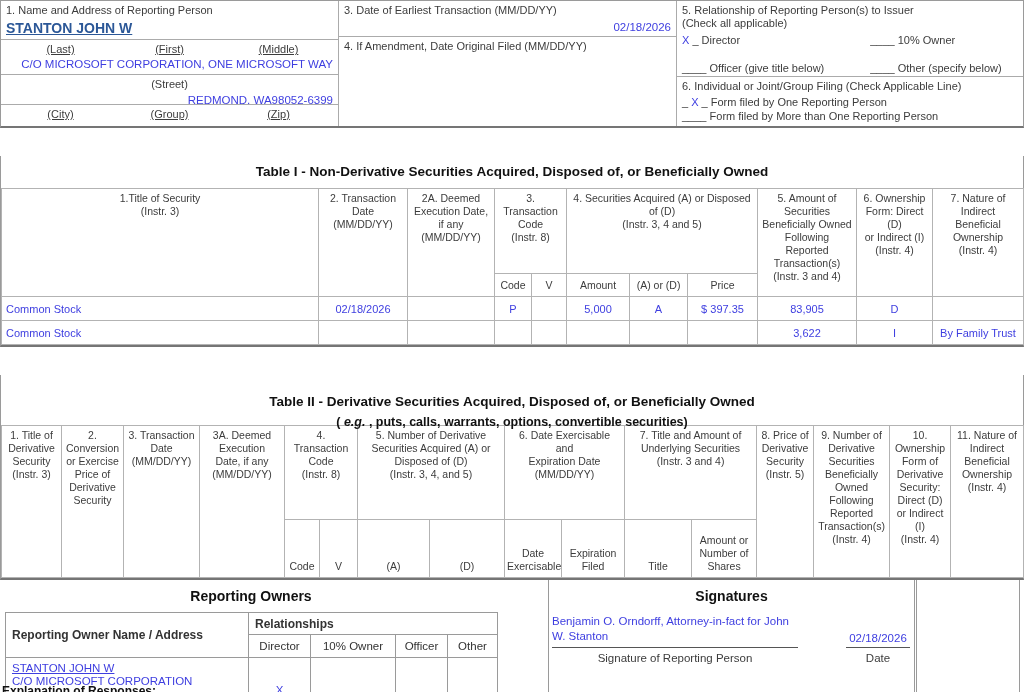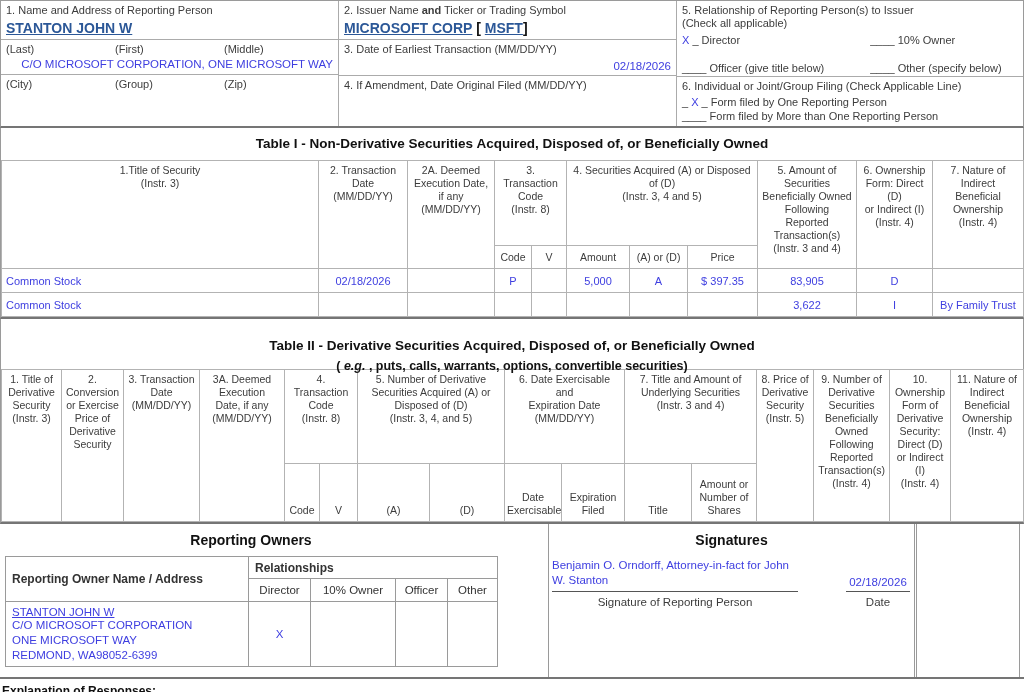--- a/index.html
+++ b/index.html
@@ -11,30 +11,30 @@
   .hcol { height:100%; }
   #hcol1 { width:338px; border-right:1px solid #ababab; }
   #hcol2 { width:338px; border-right:1px solid #ababab; }
   #hcol3 { flex:1; }
   .hrow { border-bottom:1px solid #ababab; padding:3px 5px 1px; overflow:hidden; }
   .hrow.last { border-bottom:none; }
   .lab { font-size:11px; color:#3c3c3c; line-height:13px; }
   .biglink { display:inline-block; font-size:14px; font-weight:bold; color:#2b5797; text-decoration:underline; margin-top:3px; line-height:16px; }
   .bval { font-size:11.5px; color:#3e3ee0; line-height:14px;text-align:right; }
   .tri { display:flex; margin-bottom:2px; }
-  .tri span { flex:1; text-align:left; font-size:11px; color:#3c3c3c; }
+  .tri span { flex:1; text-align:center; font-size:11px; color:#3c3c3c;text-decoration:underline; }
   .cen { text-align:center; }
   .blk { color:#111; font-weight:bold; font-size:14px; }
   .chkgrid { display:grid; grid-template-columns:56% 44%; row-gap:16px; margin-top:4px; font-size:11px; }
   .xmark { color:#3e3ee0; }
   .chkline { color:#3c3c3c; }
 
   
   .twrap { border-left:1px solid #9a9a9a; border-right:1px solid #9a9a9a; border-bottom:2px solid #757575; }
-  .ttitle { text-align:center; font-weight:bold; font-size:13.5px; color:#111; padding-top:8px; }
+  .ttitle { text-align:center; font-weight:bold; font-size:13.5px; color:#111; padding-top:8px;margin-top:28px; }
   #t1title { height:32px; }
   #t2title { height:50px; padding-top:17px; line-height:20px; }
   #t2title .sub2 { font-size:12.5px; }
   .ftab { width:100%; border-collapse:collapse; table-layout:fixed; }
   .ftab th, .ftab td { border:1px solid #b3b3b3; font-weight:normal; overflow:hidden; }
   .ftab th { font-size:10.5px; color:#3c3c3c; text-align:center; vertical-align:top; padding:3px 4px; white-space:pre-line; line-height:13px; }
   .ftab th.sub { vertical-align:bottom; text-align:center; padding:2px 2px 4px; }
   .ftab td { font-size:11px; color:#3e3ee0; text-align:center; padding:2px 4px; height:24px; }
   .ftab td.left { text-align:left; }
   #t1 tr.r1 th { height:85px; }
@@ -80,36 +80,34 @@
         <a class="biglink">STANTON JOHN W</a>
       </div>
       <div class="hrow" style="height:35px;">
         <div class="tri">
           <span>(Last)</span>
           <span>(First)</span>
           <span>(Middle)</span>
         </div>
         <div class="bval">C/O MICROSOFT CORPORATION, ONE MICROSOFT WAY</div>
       </div>
+      <div class="hrow" style="height:30px;">
+        <div class="lab cen">(Street)</div>
+        <div class="bval" style="margin-top:2px;">REDMOND, WA98052-6399</div>
+      </div>
       <div class="hrow last" style="height:21px;">
         <div class="tri">
           <span>(City)</span>
           <span>(Group)</span>
           <span>(Zip)</span>
         </div>
       </div>
     </div>
 
     <div class="hcol" id="hcol2">
-      <div class="hrow" style="height:39px;">
-        <div class="lab"><span>2. Issuer Name </span><b>and</b><span> Ticker or Trading Symbol</span></div>
-        <div>
-          <a class="biglink">MICROSOFT CORP</a><span class="blk"> [ </span><a class="biglink">MSFT</a><span class="blk">]</span>
-        </div>
-      </div>
       <div class="hrow" style="height:36px;">
         <div class="lab">3. Date of Earliest Transaction (MM/DD/YY)</div>
         <div class="bval" style="margin-top:3px;">02/18/2026</div>
       </div>
       <div class="hrow last" style="height:50px;">
         <div class="lab">4. If Amendment, Date Original Filed (MM/DD/YY)</div>
       </div>
     </div>
 
     <div class="hcol" id="hcol3">

